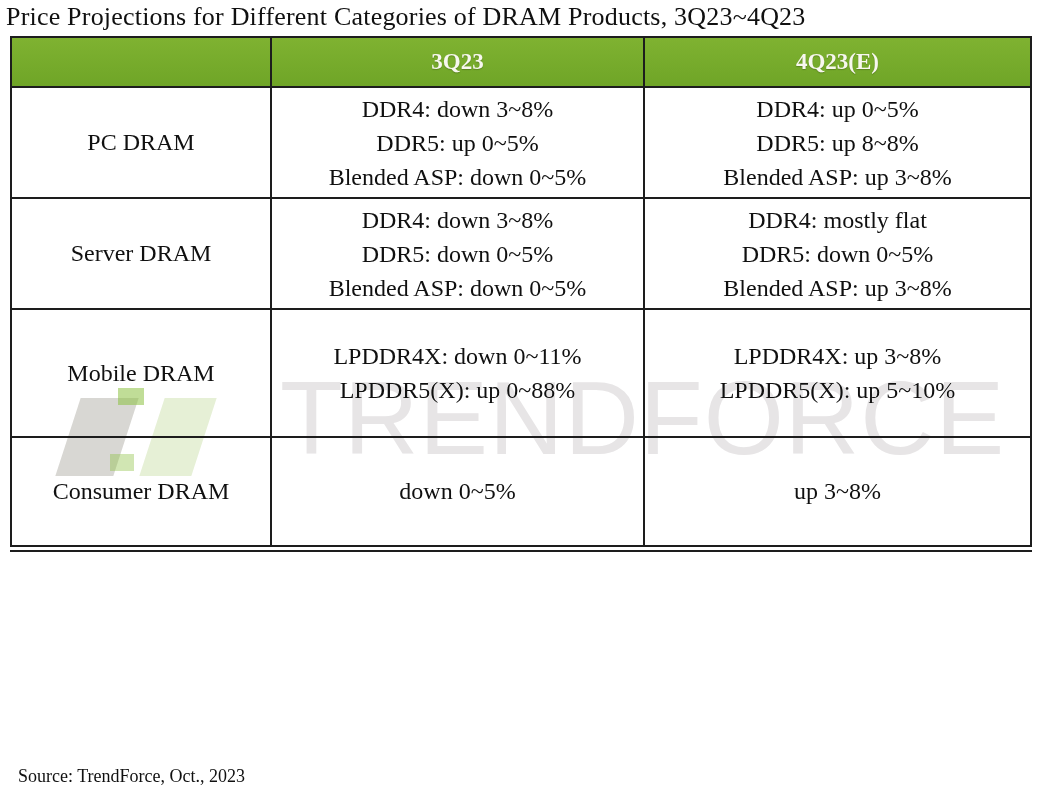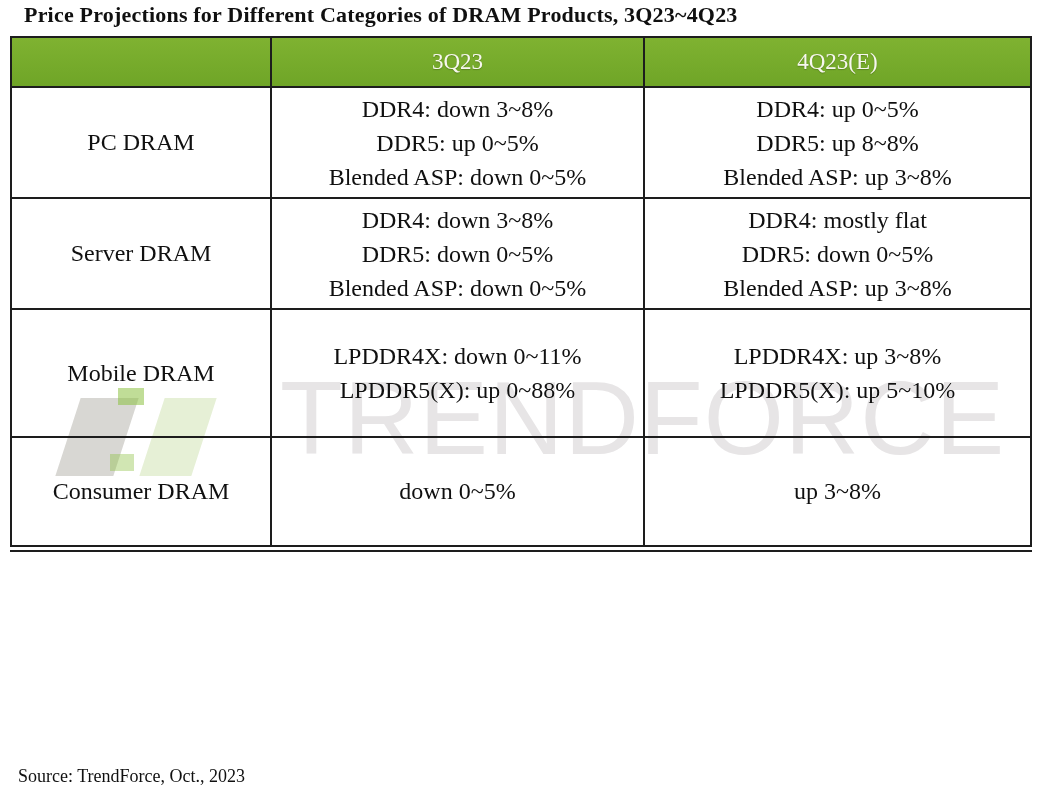--- a/index.html
+++ b/index.html
@@ -15,24 +15,24 @@
   :root {
     --green: #76ab2c;
     --green-light: #7fb231;
     --green-dark: #6fa527;
     --border: #1d1d1d;
     --ink: #101010;
     --wm: #e7e5e6;
   }
   .title {
     position: absolute;
-    left: 24px;
+    left: 6px;
     top: 2px;
-    font-size: 22px;
-    font-weight: bold;
+    font-size: 26px;
+    font-weight: normal;
     color: var(--ink);
     letter-spacing: 0.2px;
     white-space: nowrap;
   }
   table.price-table {
     position: absolute;
     left: 10px;
     top: 36px;
     width: 1020px;
     border-collapse: collapse;
@@ -43,21 +43,21 @@
     border: 2px solid var(--border);
     text-align: center;
     vertical-align: middle;
     padding: 0;
   }
   .price-table thead tr { height: 50px; }
   .price-table th {
     background: linear-gradient(var(--green-light), var(--green-dark));
     color: #f7f7ee;
     font-size: 23px;
-    font-weight: normal;
+    font-weight: bold;
     text-shadow: 0 1px 1px rgba(70, 100, 25, 0.55);
   }
   .price-table td {
     color: var(--ink);
     font-size: 24px;
   }
   .cat { font-size: 22px; }
   .line { line-height: 34px; }
   tr.r-pc       { height: 111px; }
   tr.r-server   { height: 111px; }

